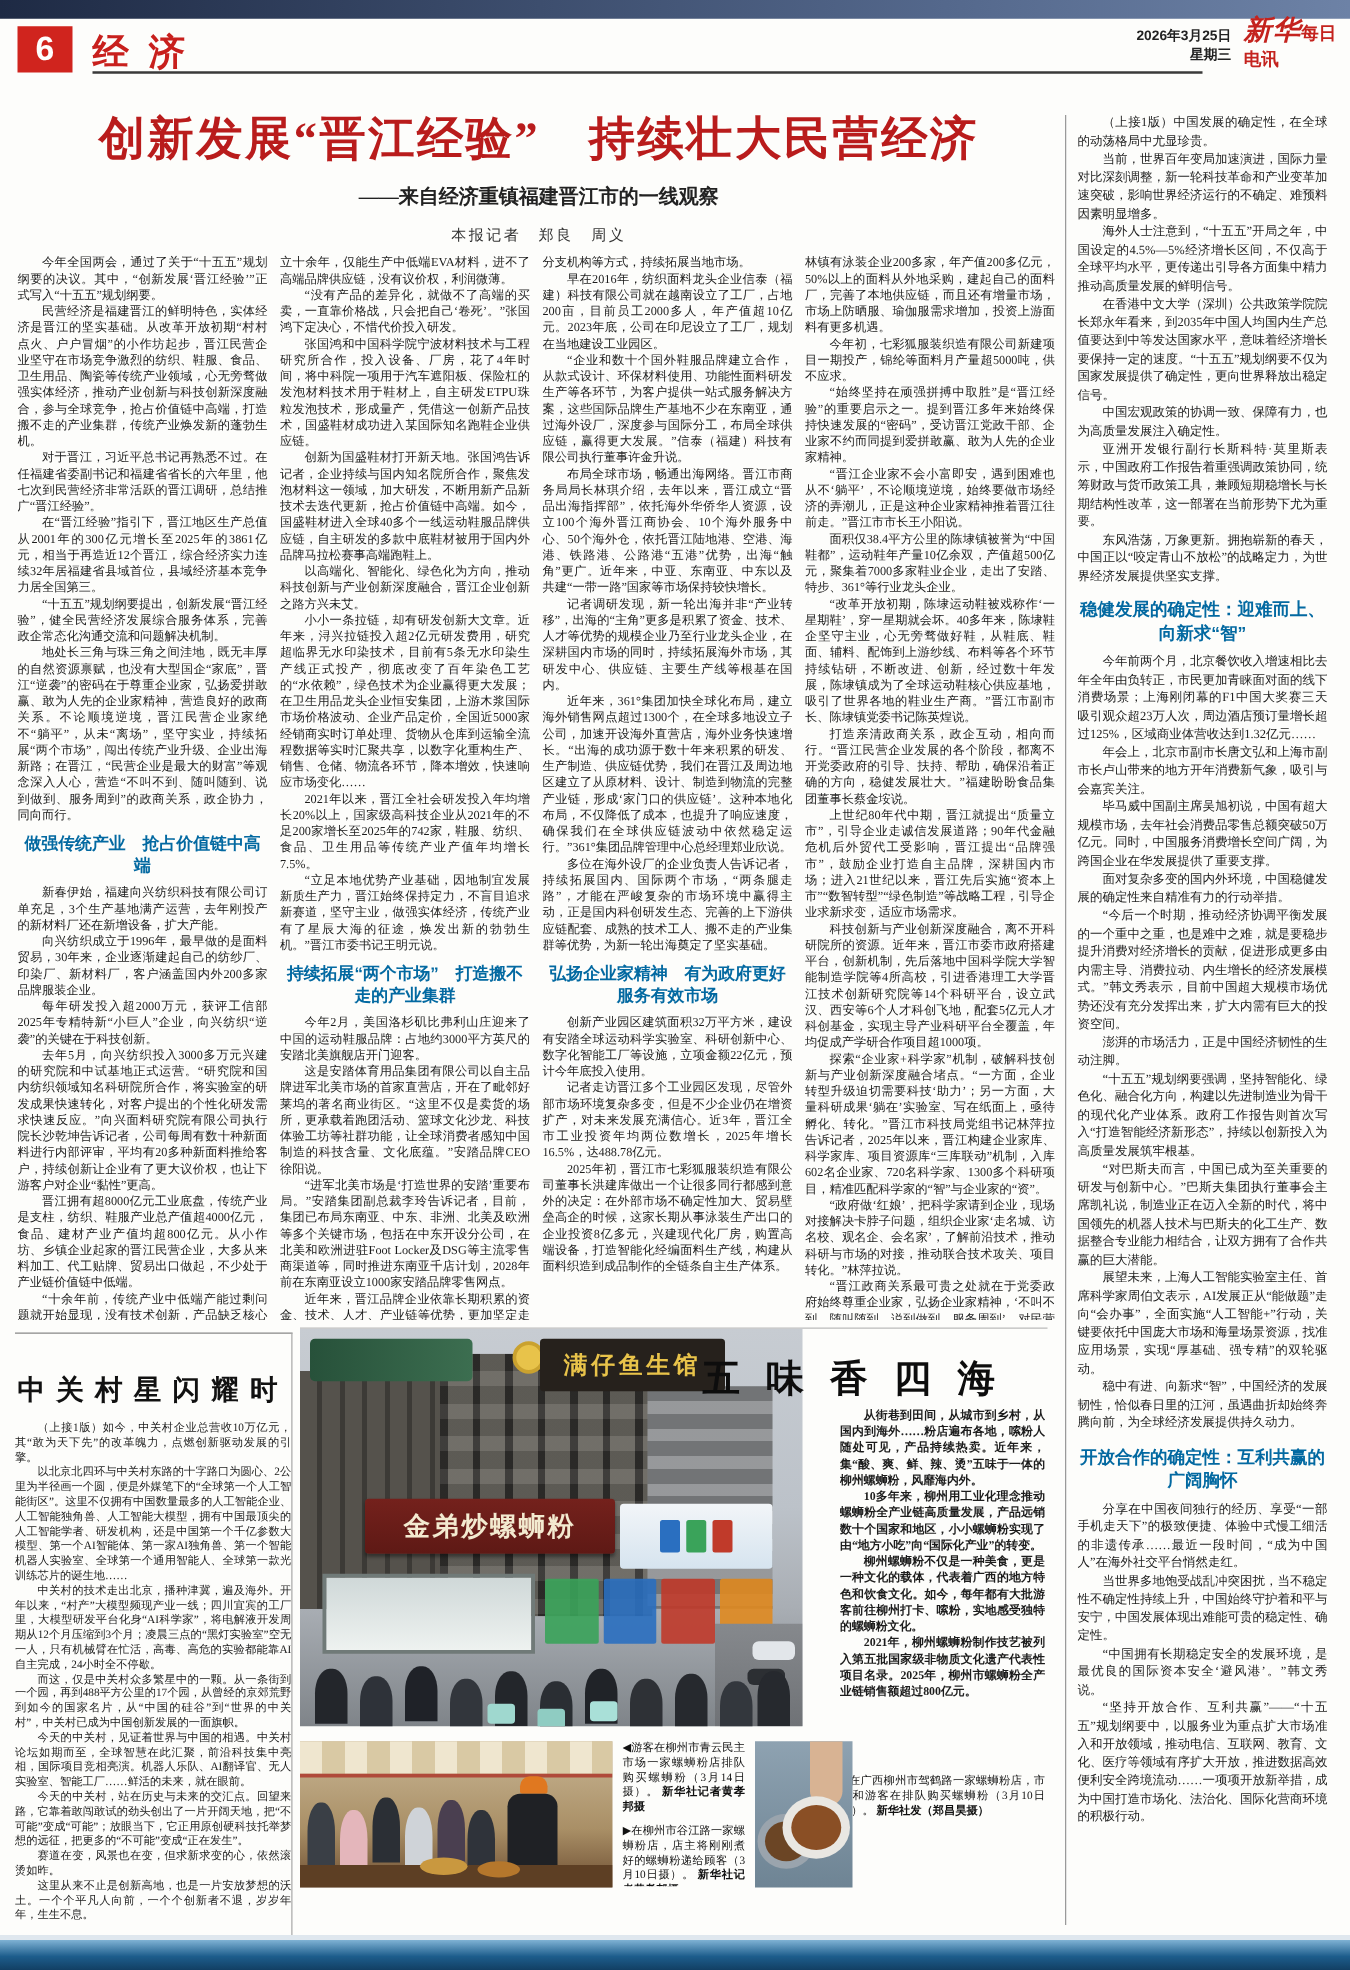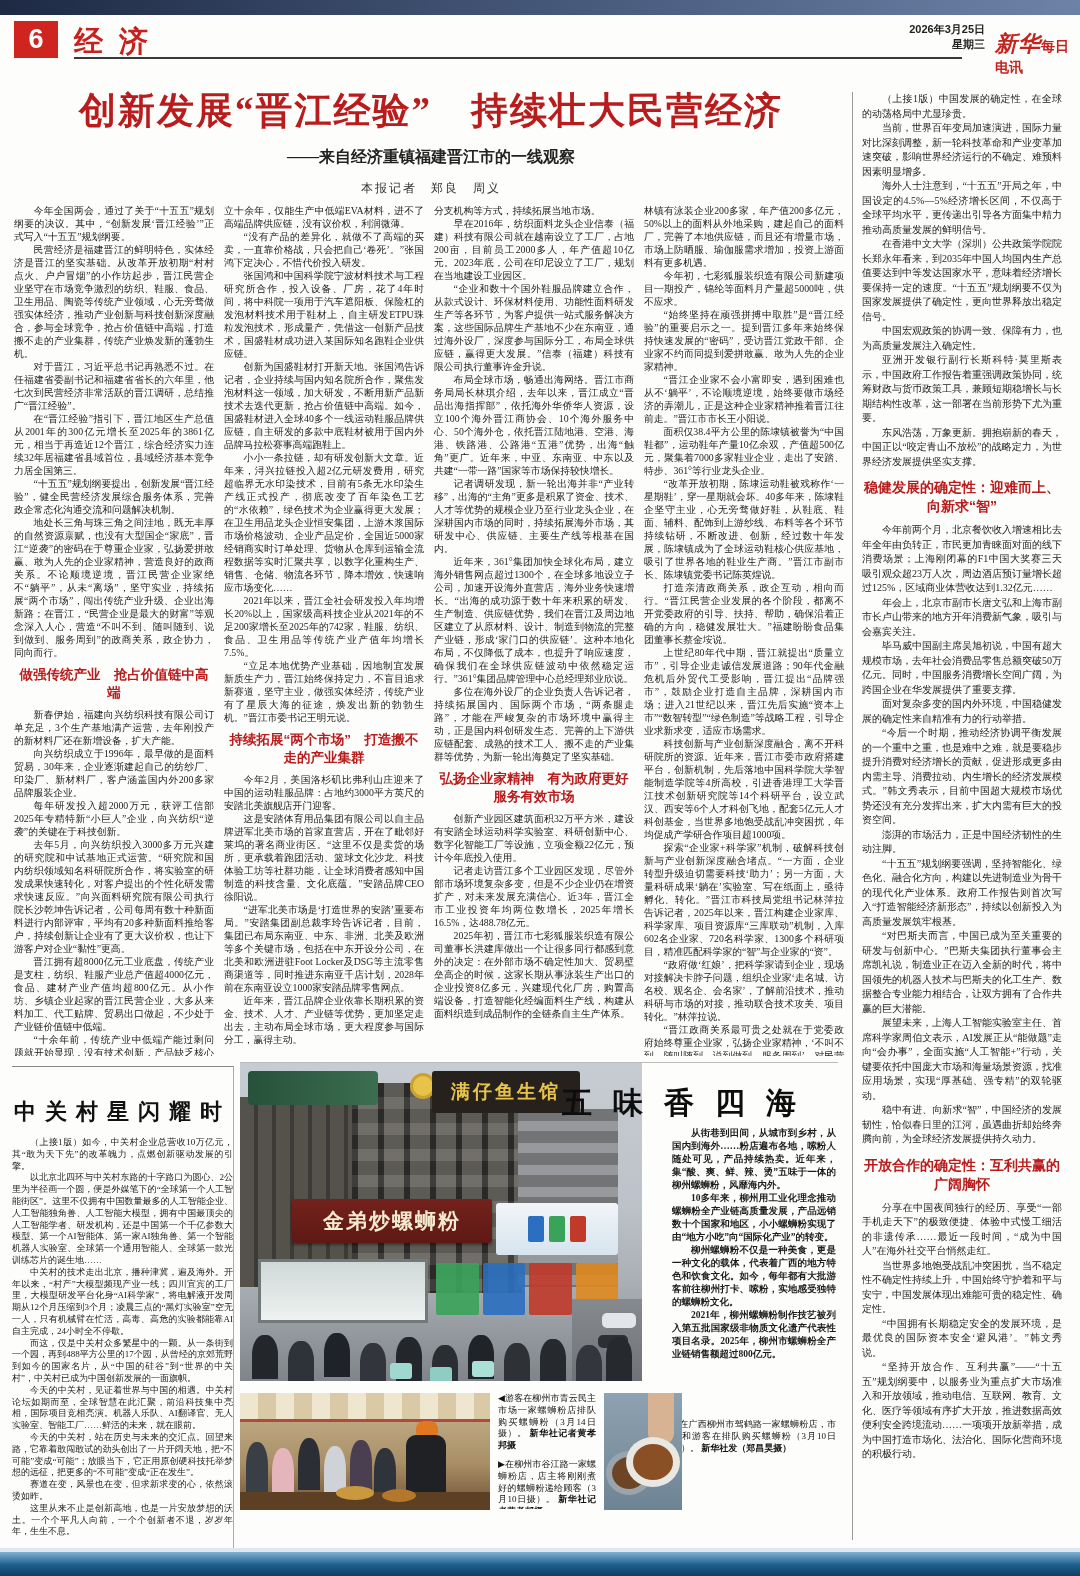--- a/index.html
+++ b/index.html
@@ -7,34 +7,34 @@
        font-family:"Liberation Serif","DejaVu Serif",serif;color:#1c1c1c;overflow:hidden;}
   .abs{position:absolute;}
   
   #top-strip{left:0;top:0;width:1080px;height:15px;background:linear-gradient(90deg,#1e2a44,#3d4e6e 40%,#54688c 70%,#6d82a6);}
   #page-num-box{left:14px;top:21px;width:44px;height:37px;background:#d0241e;color:#fff;
       font-family:"Liberation Sans",sans-serif;font-weight:bold;font-size:27px;display:flex;align-items:center;justify-content:center;}
   #section-title{left:74px;top:22px;font-size:29px;font-weight:bold;color:#c8201d;letter-spacing:16px;}
   #header-rule{left:74px;top:57px;width:888px;height:2px;background:#3a3a3a;}
   #date-block{left:880px;top:22px;width:105px;text-align:right;font-family:"Liberation Sans",sans-serif;
       font-size:11px;font-weight:bold;color:#222;line-height:15px;}
-  #masthead{left:995px;top:34px;width:80px;color:#c4231e;line-height:20px;text-align:left;}
+  #masthead{left:995px;top:14px;width:80px;color:#c4231e;line-height:20px;text-align:left;}
   #masthead .script{font-style:italic;font-weight:bold;font-size:22px;letter-spacing:1px;}
   #masthead .rest{font-weight:bold;font-size:14px;}
   
   #headline{left:20px;top:86px;width:822px;text-align:center;font-size:37px;font-weight:900;letter-spacing:2px;color:#b91c1c;}
   #subtitle{left:20px;top:147px;width:822px;text-align:center;font-size:16px;font-weight:bold;color:#222;}
   #byline{left:20px;top:180px;width:822px;text-align:center;font-size:12px;color:#333;letter-spacing:2px;}
   
   #main-cols{left:14px;top:204px;width:830px;height:852px;display:flex;gap:10px;}
   .ncol{flex:1 1 0;overflow:hidden;}
   .art-p{font-size:9.8px;line-height:13px;text-align:justify;text-indent:2em;margin:0;}
   .art-cont{text-indent:0;}
   .art-h{font-family:"Liberation Sans",sans-serif;font-weight:bold;font-size:13.5px;line-height:18px;
-      text-align:center;text-indent:0;margin:7px 0 6px 0;color:#b91c1c;}
+      text-align:center;text-indent:0;margin:7px 0 6px 0;color:#0369a1;}
   
   #right-art{left:862px;top:92px;width:200px;height:1448px;overflow:hidden;}
   #right-art .art-p{font-size:10px;line-height:14.5px;}
   #right-art .art-h{font-size:14px;line-height:19px;margin:9px 0 7px 0;}
   #v-divider{left:852px;top:92px;width:1px;height:1448px;background:#9a9a9a;}
   
   #zgc{left:12px;top:1066px;width:222px;height:506px;border-top:1px solid #888;border-right:1px solid #aaa;
       padding-top:20px;overflow:hidden;box-sizing:border-box;}
   #zgc-title{font-size:22px;font-weight:bold;letter-spacing:9px;text-align:center;margin:10px 0 10px 0;color:#111;}
   #zgc .art-p{font-size:9px;line-height:11.8px;}
@@ -132,20 +132,21 @@
       <div class="art-p">每年研发投入超2000万元，获评工信部2025年专精特新“小巨人”企业，向兴纺织“逆袭”的关键在于科技创新。</div>
       <div class="art-p">去年5月，向兴纺织投入3000多万元兴建的研究院和中试基地正式运营。“研究院和国内纺织领域知名科研院所合作，将实验室的研发成果快速转化，对客户提出的个性化研发需求快速反应。”向兴面料研究院有限公司执行院长沙乾坤告诉记者，公司每周有数十种新面料进行内部评审，平均有20多种新面料推给客户，持续创新让企业有了更大议价权，也让下游客户对企业“黏性”更高。</div>
       <div class="art-p">晋江拥有超8000亿元工业底盘，传统产业是支柱，纺织、鞋服产业总产值超4000亿元，食品、建材产业产值均超800亿元。从小作坊、乡镇企业起家的晋江民营企业，大多从来料加工、代工贴牌、贸易出口做起，不少处于产业链价值链中低端。</div>
       <div class="art-p">“十余年前，传统产业中低端产能过剩问题就开始显现，没有技术创新，产品缺乏核心竞争力，很容易掉入同质化‘内卷式’竞争，特别是近年来国内外市场环境急剧变化，原有模式难以为继。”晋江市发改局党组成员丁庆雄说。</div>
     </div>
   <div class="ncol">
       <div class="art-p art-cont">立十余年，仅能生产中低端EVA材料，进不了高端品牌供应链，没有议价权，利润微薄。</div>
       <div class="art-p">“没有产品的差异化，就做不了高端的买卖，一直靠价格战，只会把自己‘卷死’。”张国鸿下定决心，不惜代价投入研发。</div>
       <div class="art-p">张国鸿和中国科学院宁波材料技术与工程研究所合作，投入设备、厂房，花了4年时间，将中科院一项用于汽车遮阳板、保险杠的发泡材料技术用于鞋材上，自主研发ETPU珠粒发泡技术，形成量产，凭借这一创新产品技术，国盛鞋材成功进入某国际知名跑鞋企业供应链。</div>
       <div class="art-p">创新为国盛鞋材打开新天地。张国鸿告诉记者，企业持续与国内知名院所合作，聚焦发泡材料这一领域，加大研发，不断用新产品新技术去迭代更新，抢占价值链中高端。如今，国盛鞋材进入全球40多个一线运动鞋服品牌供应链，自主研发的多款中底鞋材被用于国内外品牌马拉松赛事高端跑鞋上。</div>
+      <div class="art-p">以高端化、智能化、绿色化为方向，推动科技创新与产业创新深度融合，晋江企业创新之路方兴未艾。</div>
       <div class="art-p">小小一条拉链，却有研发创新大文章。近年来，浔兴拉链投入超2亿元研发费用，研究超临界无水印染技术，目前有5条无水印染生产线正式投产，彻底改变了百年染色工艺的“水依赖”，绿色技术为企业赢得更大发展；在卫生用品龙头企业恒安集团，上游木浆国际市场价格波动、企业产品定价，全国近5000家经销商实时订单处理、货物从仓库到运输全流程数据等实时汇聚共享，以数字化重构生产、销售、仓储、物流各环节，降本增效，快速响应市场变化……</div>
       <div class="art-p">2021年以来，晋江全社会研发投入年均增长20%以上，国家级高科技企业从2021年的不足200家增长至2025年的742家，鞋服、纺织、食品、卫生用品等传统产业产值年均增长7.5%。</div>
       <div class="art-p">“立足本地优势产业基础，因地制宜发展新质生产力，晋江始终保持定力，不盲目追求新赛道，坚守主业，做强实体经济，传统产业有了星辰大海的征途，焕发出新的勃勃生机。”晋江市委书记王明元说。</div>
       <div class="art-h">持续拓展“两个市场”　打造搬不走的产业集群</div>
       <div class="art-p">今年2月，美国洛杉矶比弗利山庄迎来了中国的运动鞋服品牌：占地约3000平方英尺的安踏北美旗舰店开门迎客。</div>
       <div class="art-p">这是安踏体育用品集团有限公司以自主品牌进军北美市场的首家直营店，开在了毗邻好莱坞的著名商业街区。“这里不仅是卖货的场所，更承载着跑团活动、篮球文化沙龙、科技体验工坊等社群功能，让全球消费者感知中国制造的科技含量、文化底蕴。”安踏品牌CEO徐阳说。</div>
       <div class="art-p">“进军北美市场是‘打造世界的安踏’重要布局。”安踏集团副总裁李玲告诉记者，目前，集团已布局东南亚、中东、非洲、北美及欧洲等多个关键市场，包括在中东开设分公司，在北美和欧洲进驻Foot Locker及DSG等主流零售商渠道等，同时推进东南亚千店计划，2028年前在东南亚设立1000家安踏品牌零售网点。</div>
       <div class="art-p">近年来，晋江品牌企业依靠长期积累的资金、技术、人才、产业链等优势，更加坚定走出去，主动布局全球市场，更大程度参与国际分工，赢得主动。</div>
     </div>
   <div class="ncol">
@@ -163,21 +164,21 @@
     </div>
   <div class="ncol">
       <div class="art-p art-cont">林镇有泳装企业200多家，年产值200多亿元，50%以上的面料从外地采购，建起自己的面料厂，完善了本地供应链，而且还有增量市场，市场上防晒服、瑜伽服需求增加，投资上游面料有更多机遇。</div>
       <div class="art-p">今年初，七彩狐服装织造有限公司新建项目一期投产，锦纶等面料月产量超5000吨，供不应求。</div>
       <div class="art-p">“始终坚持在顽强拼搏中取胜”是“晋江经验”的重要启示之一。提到晋江多年来始终保持快速发展的“密码”，受访晋江党政干部、企业家不约而同提到爱拼敢赢、敢为人先的企业家精神。</div>
       <div class="art-p">“晋江企业家不会小富即安，遇到困难也从不‘躺平’，不论顺境逆境，始终要做市场经济的弄潮儿，正是这种企业家精神推着晋江往前走。”晋江市市长王小阳说。</div>
       <div class="art-p">面积仅38.4平方公里的陈埭镇被誉为“中国鞋都”，运动鞋年产量10亿余双，产值超500亿元，聚集着7000多家鞋业企业，走出了安踏、特步、361°等行业龙头企业。</div>
       <div class="art-p">“改革开放初期，陈埭运动鞋被戏称作‘一星期鞋’，穿一星期就会坏。40多年来，陈埭鞋企坚守主业，心无旁骛做好鞋，从鞋底、鞋面、辅料、配饰到上游纱线、布料等各个环节持续钻研，不断改进、创新，经过数十年发展，陈埭镇成为了全球运动鞋核心供应基地，吸引了世界各地的鞋业生产商。”晋江市副市长、陈埭镇党委书记陈英煌说。</div>
       <div class="art-p">打造亲清政商关系，政企互动，相向而行。“晋江民营企业发展的各个阶段，都离不开党委政府的引导、扶持、帮助，确保沿着正确的方向，稳健发展壮大。”福建盼盼食品集团董事长蔡金垵说。</div>
       <div class="art-p">上世纪80年代中期，晋江就提出“质量立市”，引导企业走诚信发展道路；90年代金融危机后外贸代工受影响，晋江提出“品牌强市”，鼓励企业打造自主品牌，深耕国内市场；进入21世纪以来，晋江先后实施“资本上市”“数智转型”“绿色制造”等战略工程，引导企业求新求变，适应市场需求。</div>
-      <div class="art-p">科技创新与产业创新深度融合，离不开科研院所的资源。近年来，晋江市委市政府搭建平台，创新机制，先后落地中国科学院大学智能制造学院等4所高校，引进香港理工大学晋江技术创新研究院等14个科研平台，设立武汉、西安等6个人才科创飞地，配套5亿元人才科创基金，当世界多地饱受战乱冲突困扰，年均促成产学研合作项目超1000项。</div>
+      <div class="art-p">科技创新与产业创新深度融合，离不开科研院所的资源。近年来，晋江市委市政府搭建平台，创新机制，先后落地中国科学院大学智能制造学院等4所高校，引进香港理工大学晋江技术创新研究院等14个科研平台，设立武汉、西安等6个人才科创飞地，配套5亿元人才科创基金，实现主导产业科研平台全覆盖，年均促成产学研合作项目超1000项。</div>
       <div class="art-p">探索“企业家+科学家”机制，破解科技创新与产业创新深度融合堵点。“一方面，企业转型升级迫切需要科技‘助力’；另一方面，大量科研成果‘躺在’实验室、写在纸面上，亟待孵化、转化。”晋江市科技局党组书记林萍拉告诉记者，2025年以来，晋江构建企业家库、科学家库、项目资源库“三库联动”机制，入库602名企业家、720名科学家、1300多个科研项目，精准匹配科学家的“智”与企业家的“资”。</div>
       <div class="art-p">“政府做‘红娘’，把科学家请到企业，现场对接解决卡脖子问题，组织企业家‘走名城、访名校、观名企、会名家’，了解前沿技术，推动科研与市场的对接，推动联合技术攻关、项目转化。”林萍拉说。</div>
       <div class="art-p">“晋江政商关系最可贵之处就在于党委政府始终尊重企业家，弘扬企业家精神，‘不叫不到、随叫随到、说到做到、服务周到’，对民营企业充分信任，给民营经济充足发展空间。”多位晋江企业家告诉记者，创新发展“晋江经验”写入国家文件，传递出国家始终坚持“两个毫不动摇”、重视民营经济和民营企业家的强烈信号。创新发展“晋江经验”，民营经济必将迎来更大发展。</div>
     </div>
 </div>
 
 <div class="abs" id="v-divider"></div>
 <div class="abs" id="right-art">
     <div class="art-p">（上接1版）中国发展的确定性，在全球的动荡格局中尤显珍贵。</div>
     <div class="art-p">当前，世界百年变局加速演进，国际力量对比深刻调整，新一轮科技革命和产业变革加速突破，影响世界经济运行的不确定、难预料因素明显增多。</div>

